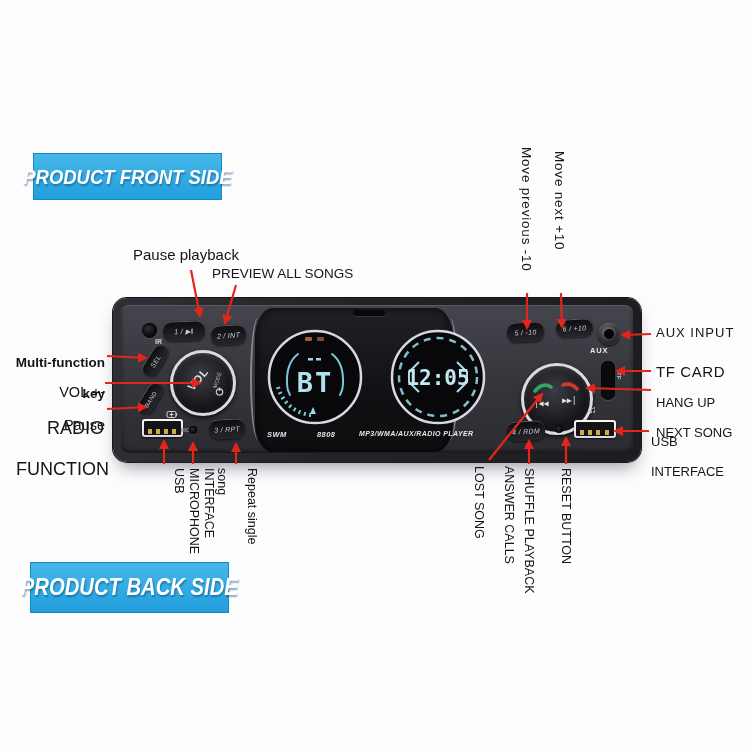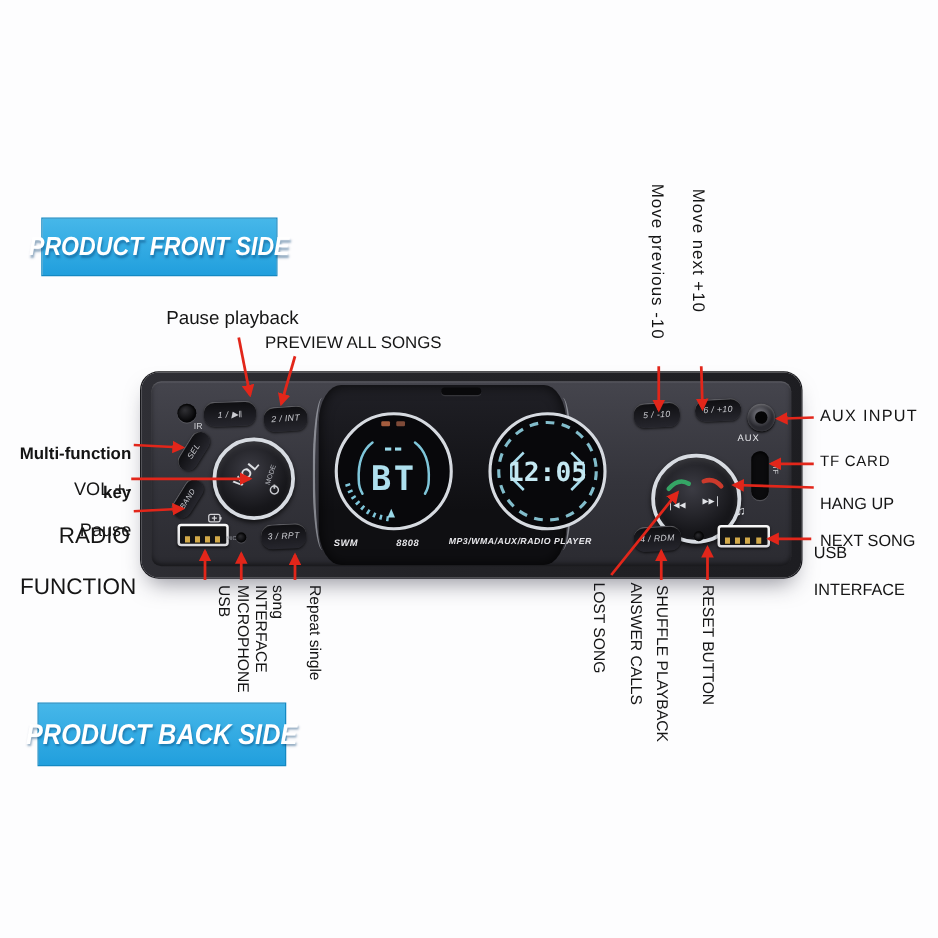--- a/index.html
+++ b/index.html
@@ -49,29 +49,29 @@
     background:linear-gradient(180deg,#202026,#0f0f12 70%);border-radius:18px/30px;
     box-shadow:inset 0 0 10px rgba(0,0,0,.8);}
   .trim{position:absolute;top:10px;height:122px;width:14px;border-radius:50%;}
   .trim.l{left:-5px;border-left:2px solid rgba(215,220,228,.5);}
   .trim.r{right:-5px;border-right:2px solid rgba(215,220,228,.5);}
   #notch{position:absolute;left:98px;top:2px;width:32px;height:6px;background:#09090b;border-radius:3px;
     box-shadow:0 1px 0 rgba(255,255,255,.1);}
 
   .brand{position:absolute;color:#e8e8ec;font-weight:bold;font-style:italic;font-size:7.5px;letter-spacing:.4px;white-space:nowrap;}
 
-  .tiny{position:absolute;color:#cfd0d4;font-weight:normal;}
+  .tiny{position:absolute;color:#cfd0d4;font-weight:bold;}
 
   svg text{font-family:"DejaVu Sans Mono",monospace;}
   .overlay{position:absolute;left:0;top:0;pointer-events:none;}
 </style>
 </head>
 <body>
 
-<div class="banner" style="left:33px;top:174px;width:187px;height:45px;">
+<div class="banner" style="left:33px;top:153px;width:187px;height:45px;">
   <span style="font-size:21px;">PRODUCT FRONT SIDE</span>
 </div>
 <div class="banner" style="left:30px;top:562px;width:197px;height:49px;">
   <span style="font-size:23px;">PRODUCT BACK SIDE</span>
 </div>
 
 <div class="lbl" style="left:133px;top:246px;font-size:15px;">Pause playback</div>
 <div class="lbl" style="left:192px;top:266px;font-size:13.5px;margin-left:20px;">PREVIEW ALL SONGS</div>
 
 <div class="lbl ra" style="left:11px;top:339px;width:94px;font-size:13.5px;font-weight:bold;">
@@ -84,21 +84,21 @@
 </div>
 <div class="lbl ra" style="left:16px;top:397px;width:88px;font-size:18px;">
   <span>RADIO</span><br>
   <span>FUNCTION</span>
 </div>
 
 <div class="lbl vlr" style="left:518px;top:147px;font-size:13.5px;letter-spacing:.8px;">Move previous -10</div>
 <div class="lbl vlr" style="left:551px;top:151px;font-size:13.5px;letter-spacing:.8px;">Move next +10</div>
 
 <div class="lbl" style="left:656px;top:326px;font-size:13px;letter-spacing:1px;">AUX INPUT</div>
-<div class="lbl" style="left:656px;top:363px;font-size:12px;letter-spacing:.6px;">TF CARD</div>
+<div class="lbl" style="left:656px;top:363px;font-size:15px;letter-spacing:.6px;">TF CARD</div>
 <div class="lbl" style="left:656px;top:381px;font-size:13px;">
   <span>HANG UP</span><br>
   <span>NEXT SONG</span>
 </div>
 <div class="lbl" style="left:651px;top:420px;font-size:13px;">
   <span>USB</span><br>
   <span>INTERFACE</span>
 </div>
 
 <div class="lbl vlr" style="left:156px;top:468px;font-size:12.5px;line-height:1.2;">

